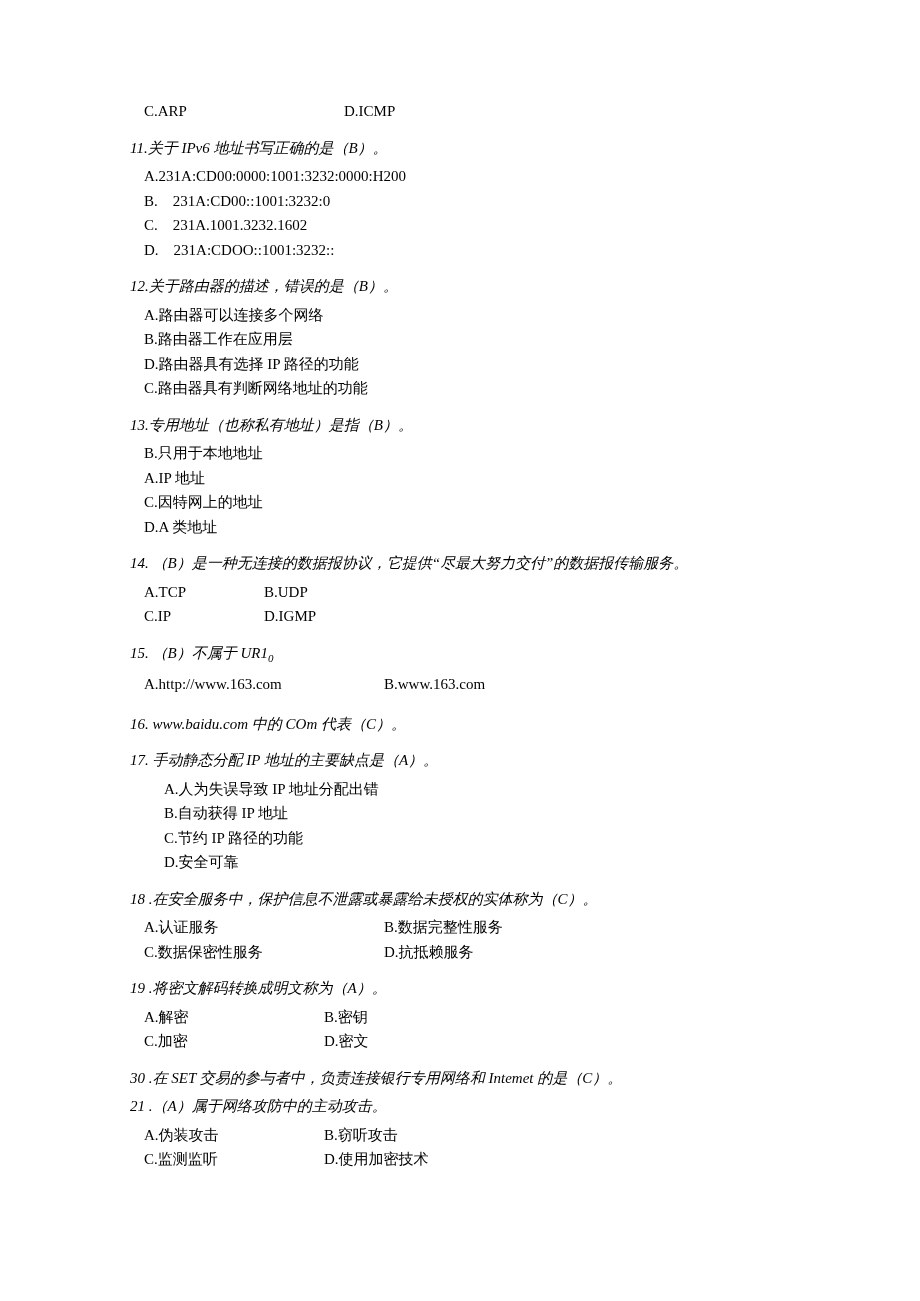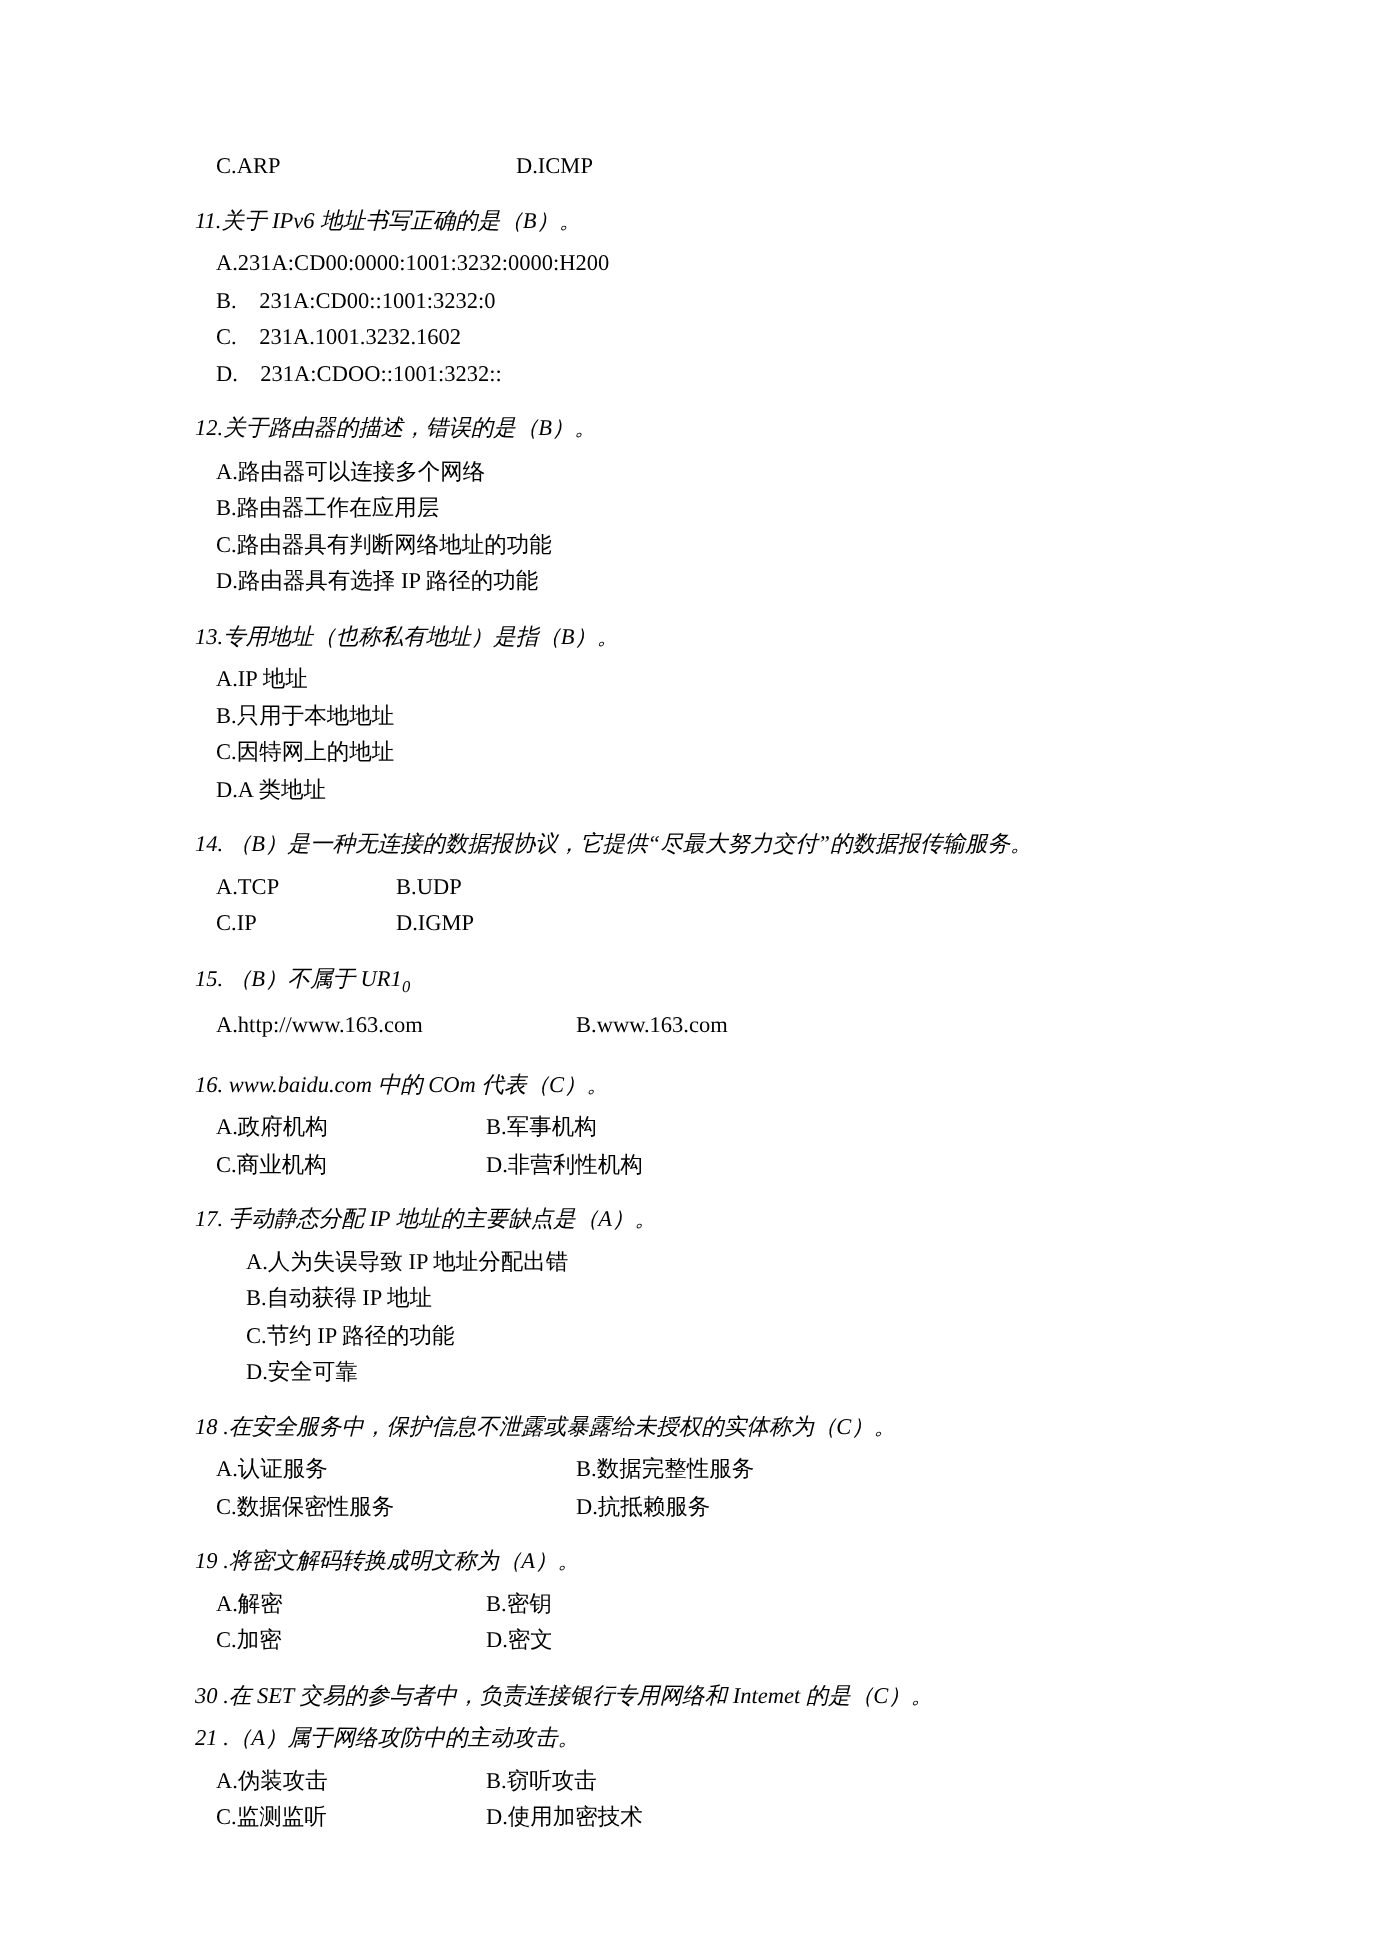--- a/index.html
+++ b/index.html
@@ -45,30 +45,30 @@
     <div style="white-space:pre">C.    231A.1001.3232.1602</div>
     <div style="white-space:pre">D.    231A:CDOO::1001:3232::</div>
   </div>
 </div>
 
 <div class="q">
   <div class="stem">12.关于路由器的描述，错误的是（B）。</div>
   <div class="opts">
     <div>A.路由器可以连接多个网络</div>
     <div>B.路由器工作在应用层</div>
+    <div>D.路由器具有选择 IP 路径的功能</div>
     <div>C.路由器具有判断网络地址的功能</div>
-    <div>D.路由器具有选择 IP 路径的功能</div>
   </div>
 </div>
 
 <div class="q">
   <div class="stem">13.专用地址（也称私有地址）是指（B）。</div>
   <div class="opts">
+    <div>B.只用于本地地址</div>
     <div>A.IP 地址</div>
-    <div>B.只用于本地地址</div>
     <div>C.因特网上的地址</div>
     <div>D.A 类地址</div>
   </div>
 </div>
 
 <div class="q">
   <div class="stem">14.   （B）是一种无连接的数据报协议，它提供“尽最大努力交付”的数据报传输服务。</div>
   <div class="opts">
     <div class="row2">
       <span class="w120">A.TCP</span>
@@ -88,30 +88,20 @@
   <div class="opts" style="line-height:1.9">
     <div class="row2">
       <span class="w240">A.http://www.163.com</span>
       <span>B.www.163.com</span>
     </div>
   </div>
 </div>
 
 <div class="q">
   <div class="stem">16.    www.baidu.com 中的 COm 代表（C）。</div>
-  <div class="opts">
-    <div class="row2">
-      <span class="w180">A.政府机构</span>
-      <span>B.军事机构</span>
-    </div>
-    <div class="row2">
-      <span class="w180">C.商业机构</span>
-      <span>D.非营利性机构</span>
-    </div>
-  </div>
 </div>
 
 <div class="q">
   <div class="stem">17.    手动静态分配 IP 地址的主要缺点是（A）。</div>
   <div class="opts" style="padding-left:34px">
     <div>A.人为失误导致 IP 地址分配出错</div>
     <div>B.自动获得 IP 地址</div>
     <div>C.节约 IP 路径的功能</div>
     <div>D.安全可靠</div>
   </div>

